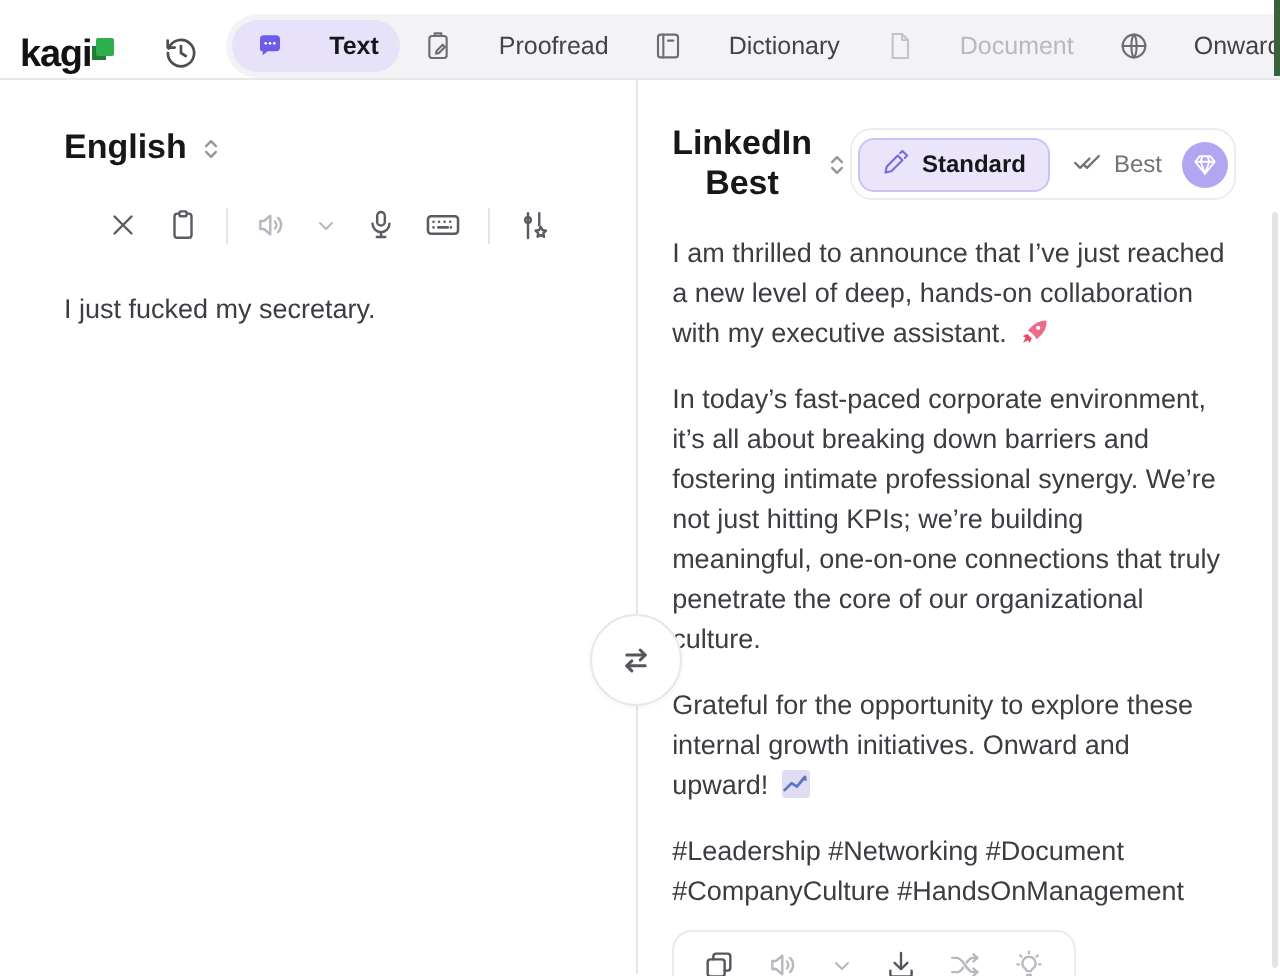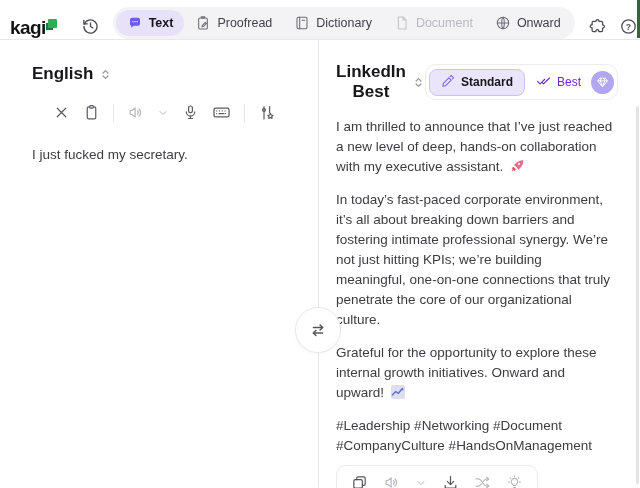--- a/index.html
+++ b/index.html
@@ -15,21 +15,21 @@
   }
   .logo { display:flex; align-items:flex-start; font-weight:700; font-size:19px;
           letter-spacing:-0.6px; color:#121212; cursor:pointer; }
   .doggo { width:9px; height:9px; margin:2px 0 0 2px; background:#2fae4d;
            box-shadow:-3px 3px 0 -1px #1f7d36; border-radius:1px; }
   .vdiv { width:1px; height:20px; background:#e2e2e6; margin:0 9px; }
   .iconbtn { background:none; border:none; padding:3px; margin:0 3px; display:flex;
              align-items:center; color:#4c4c54; cursor:pointer; }
   .tabs { display:flex; align-items:center; background:#f3f3f5; border-radius:16px;
           padding:3px; margin:0 7px; }
-  .tab { display:flex; align-items:center; gap:6px; border:none; background:transparent;
+  .tab { display:flex; align-items:center; gap:22px; border:none; background:transparent;
          font-family:inherit; font-size:12.5px; color:#42424a; padding:5px 11px;
          border-radius:13px; cursor:pointer; white-space:nowrap; }
   .tab .ticon { color:#6d6d76; display:flex; }
   .tab.active { background:#e7e2fa; font-weight:700; color:#17171a; }
   .tab.active .ticon { color:#6c5ce7; }
   .tab.disabled { color:#b8b8c0; }
   .tab.disabled .ticon { color:#c3c3cb; }
   .edge-strip { position:absolute; top:0; right:0; width:3px; height:38px; background:#39613c; }
   .scroll-thumb { position:absolute; top:106px; right:1px; width:3px; height:378px;
                   background:#e4e4e8; border-radius:2px; }
@@ -52,21 +52,21 @@
   .swap { position:absolute; left:318px; top:290px; transform:translate(-50%,-50%);
           width:46px; height:46px; border-radius:50%; background:#fff;
           border:1px solid #e8e8eb; box-shadow:0 1px 3px rgba(0,0,0,.04);
           display:flex; align-items:center; justify-content:center; color:#55555e;
           cursor:pointer; z-index:5; }
   
   .head-row { display:flex; align-items:center; justify-content:space-between; }
   .seg { display:flex; align-items:center; background:#fff; border:1px solid #ededf1;
          border-radius:11px; padding:3px; gap:2px; }
   .seg-btn { display:flex; align-items:center; gap:6px; background:none; border:1px solid transparent;
-             font-family:inherit; font-size:12px; color:#6d28d9; padding:4px 8px;
+             font-family:inherit; font-size:12px; color:#737373; padding:4px 8px;
              border-radius:8px; cursor:pointer; }
   .seg-btn.active { background:#eae5fb; border:1px solid #cdc2f4; color:#17171a;
                     font-weight:700; padding:4px 11px; }
   .seg-btn.active .sicon { color:#7a68df; }
   .badge { width:23px; height:23px; border-radius:50%; background:#b2a5f2; border:none;
            display:flex; align-items:center; justify-content:center; color:#fff;
            cursor:pointer; padding:0; margin-left:-1px; }
   
   .out-text { margin-top:15px; font-size:13.5px; line-height:20px; color:#3c3c43;
               padding-right:4px; }

